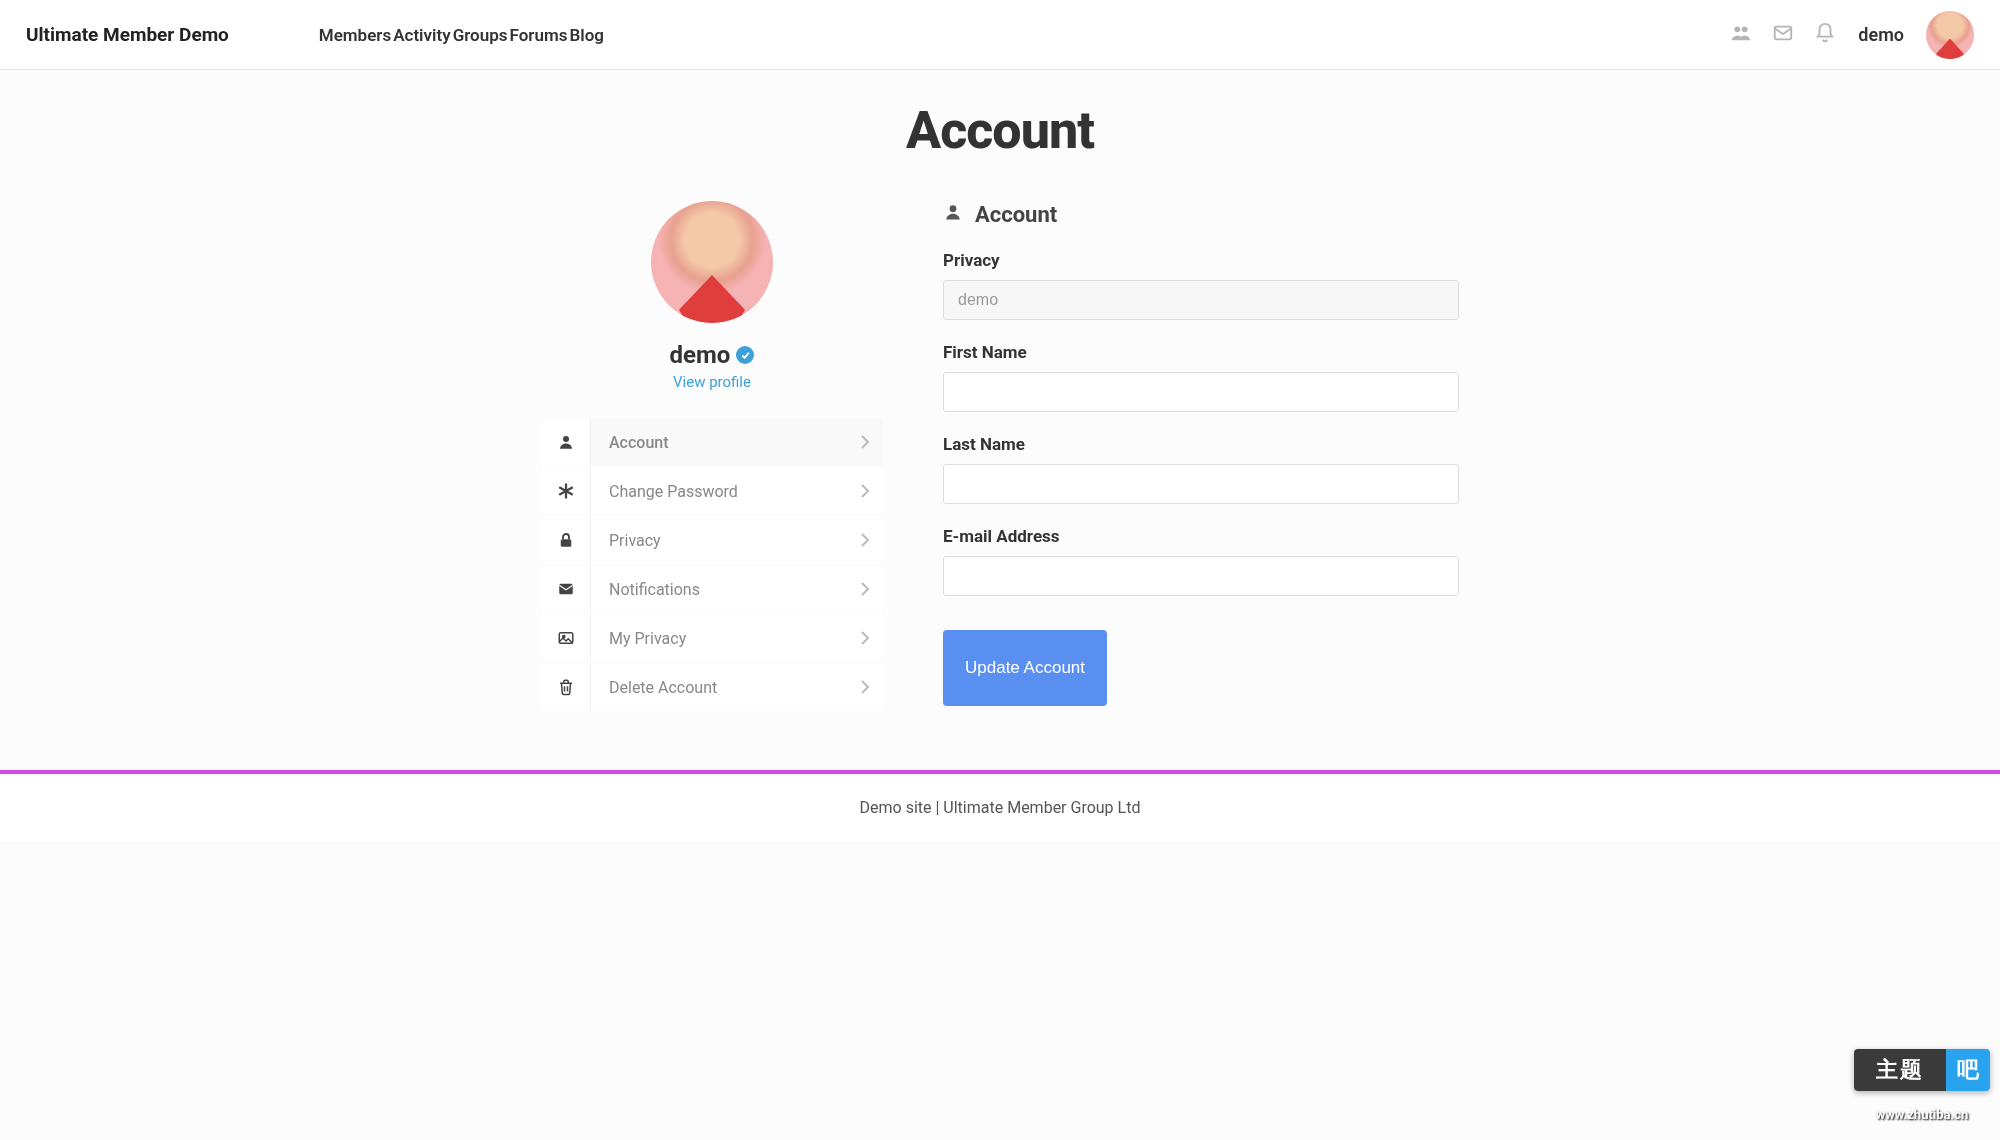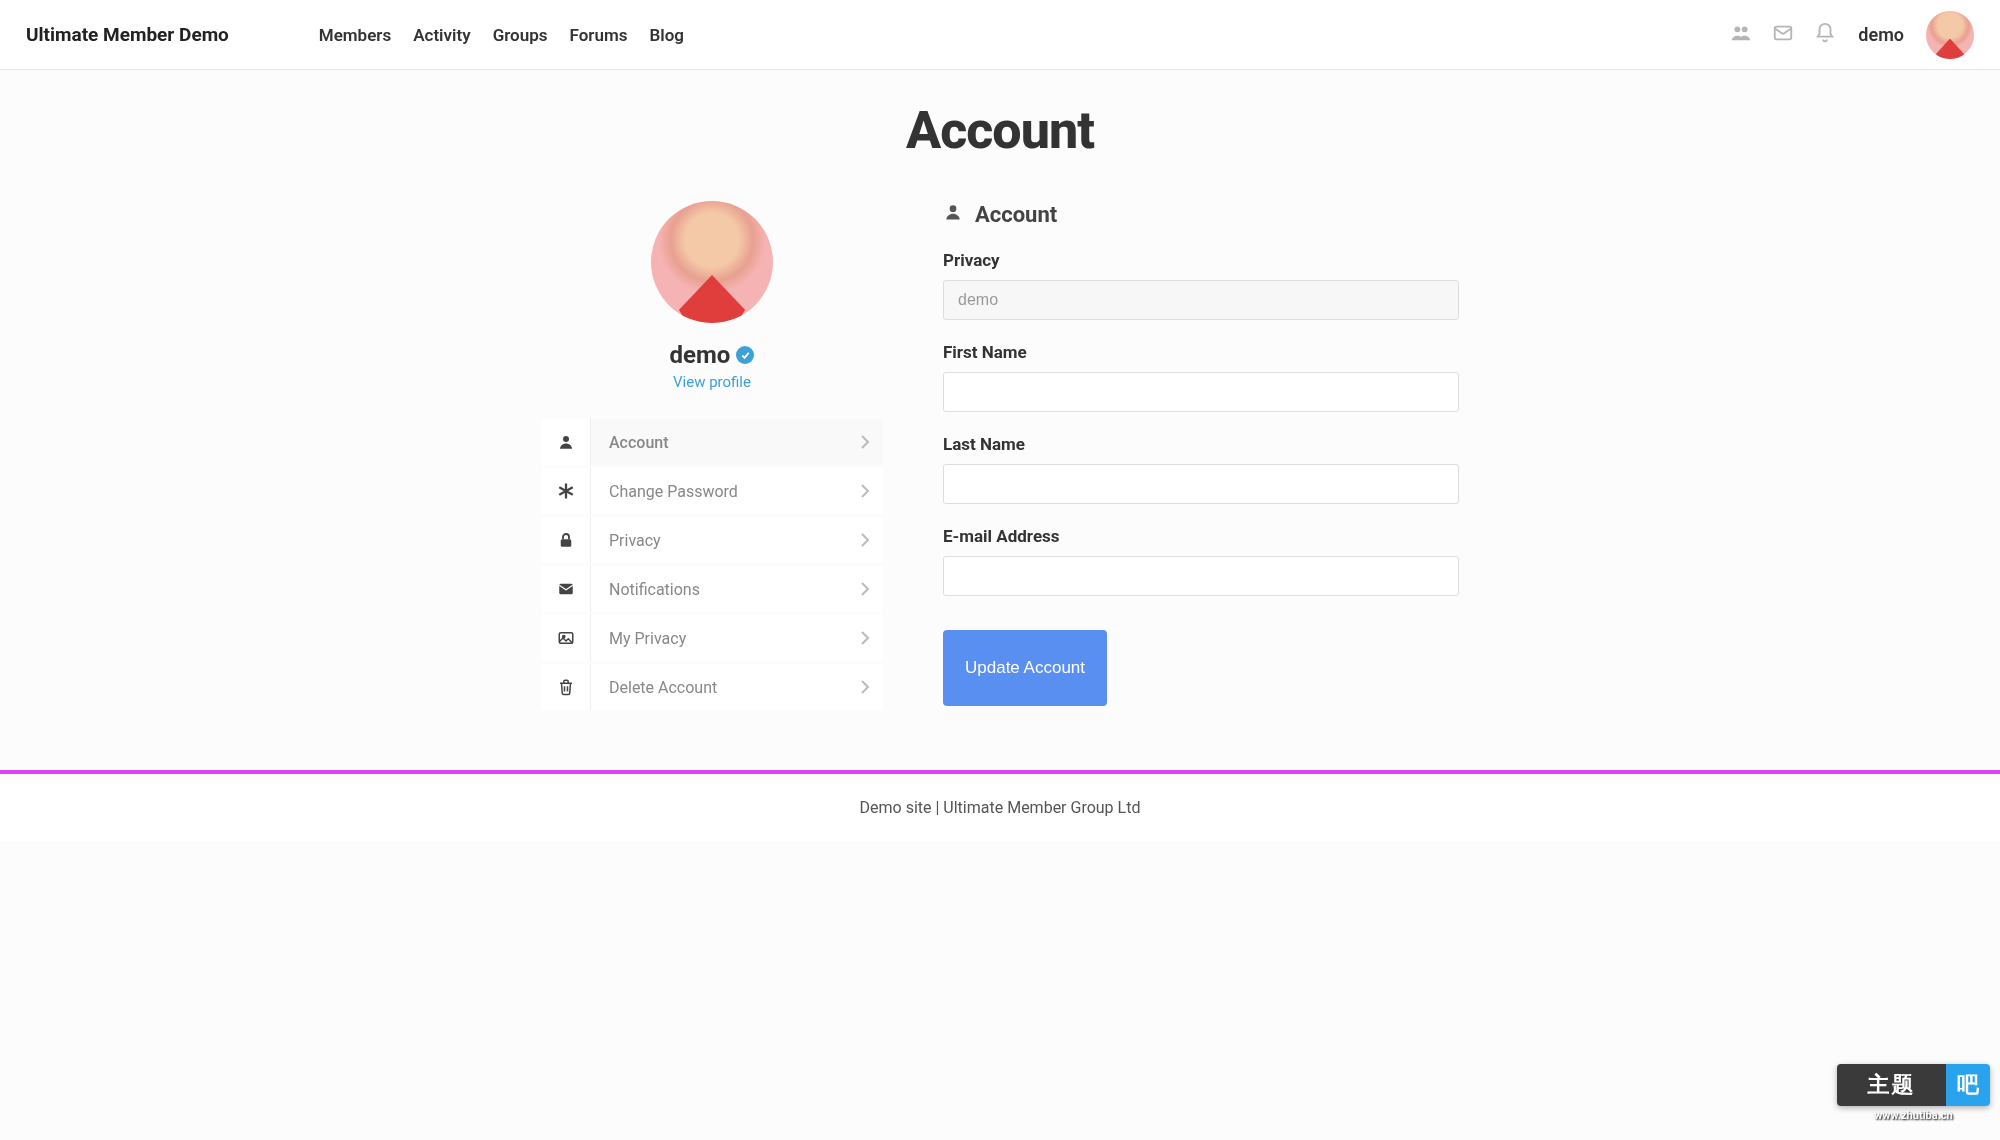--- a/index.html
+++ b/index.html
@@ -1,21 +1,21 @@
 <!DOCTYPE html>
 <html><head>
 <meta charset="utf-8">
 <style>
   * { box-sizing: border-box; margin: 0; padding: 0; }
   body { font-family: -apple-system, BlinkMacSystemFont, "Segoe UI", Roboto, "Helvetica Neue", Arial, sans-serif; background: #fcfcfc; color: #333; width: 2000px; }
   
   
   .header { display: flex; align-items: center; height: 70px; padding: 0 26px; background: #fff; border-bottom: 1px solid #e5e5e5; }
   .site-title { font-size: 19px; font-weight: 700; color: #222; margin-right: 90px; }
-  .nav { display: flex; gap: 22px; }
+  .nav { display: flex; gap: 2px; }
   .nav a { font-size: 17px; font-weight: 600; color: #333; text-decoration: none; cursor: pointer; }
   .header-right { margin-left: auto; display: flex; align-items: center; gap: 22px; }
   .header-icons { display: flex; gap: 20px; color: #b5b5b5; }
   .header-icons svg { width: 22px; height: 22px; cursor: pointer; }
   .user-name { font-size: 18px; font-weight: 600; color: #333; }
   .avatar-small { width: 48px; height: 48px; border-radius: 50%; background: radial-gradient(circle at 50% 30%, #f4c9a8 30%, #e8a090 45%, #f5b3b3 55%), #f5b3b3; position: relative; overflow: hidden; cursor: pointer; }
   .avatar-small::after { content:""; position:absolute; bottom:-6px; left:10px; width:28px; height:26px; background:#e03d3d; clip-path: polygon(50% 0,100% 60%,80% 100%,20% 100%,0 60%); }
   
   
   .page { max-width: 1455px; margin: 0 auto; padding: 30px 0 60px; }
@@ -50,25 +50,25 @@
   .field { margin-bottom:22px; }
   .field label { display:block; font-size:17px; font-weight:700; color:#333; margin-bottom:10px; }
   .field input { width:100%; height:40px; padding:0 14px; font-size:16px; border:1px solid #ddd; border-radius:3px; background:#fff; color:#333; }
   .field input:disabled { background:#f7f7f7; color:#999; }
   .submit-btn { background:#5a8ff2; color:#fff; border:none; border-radius:4px; padding:28px 22px; font-size:17px; font-weight:500; cursor:pointer; margin-top:12px; }
   
   
   .footer { text-align:center; padding:24px 0; font-size:16px; color:#555; border-top:4px solid #d946ef; background:#fff; }
   
   
-  .watermark { position:fixed; right:10px; bottom:18px; width:153px; }
+  .watermark { position:fixed; right:10px; bottom:18px; width:136px; }
   .wm-box { display:flex; height:42px; border-radius:4px; overflow:hidden; box-shadow:0 2px 6px rgba(0,0,0,.3); }
   .wm-l { flex:1; background:#3a3a3a; color:#fff; font-size:22px; font-weight:700; display:flex; align-items:center; justify-content:center; letter-spacing:2px; }
   .wm-r { width:44px; background:#2aa3ef; color:#fff; font-size:22px; font-weight:700; display:flex; align-items:center; justify-content:center; }
-  .wm-url { text-align:center; font-size:11px; font-weight:700; color:#fff; text-shadow:1px 1px 2px #000; margin-top:3px; }
+  .wm-url { text-align:center; font-size:13px; font-weight:700; color:#fff; text-shadow:1px 1px 2px #000; margin-top:16px; }
 </style>
 </head>
 <body>
 
 <div class="header">
   <div class="site-title">Ultimate Member Demo</div>
   <nav class="nav">
     <a>Members</a>
     <a>Activity</a>
     <a>Groups</a>

